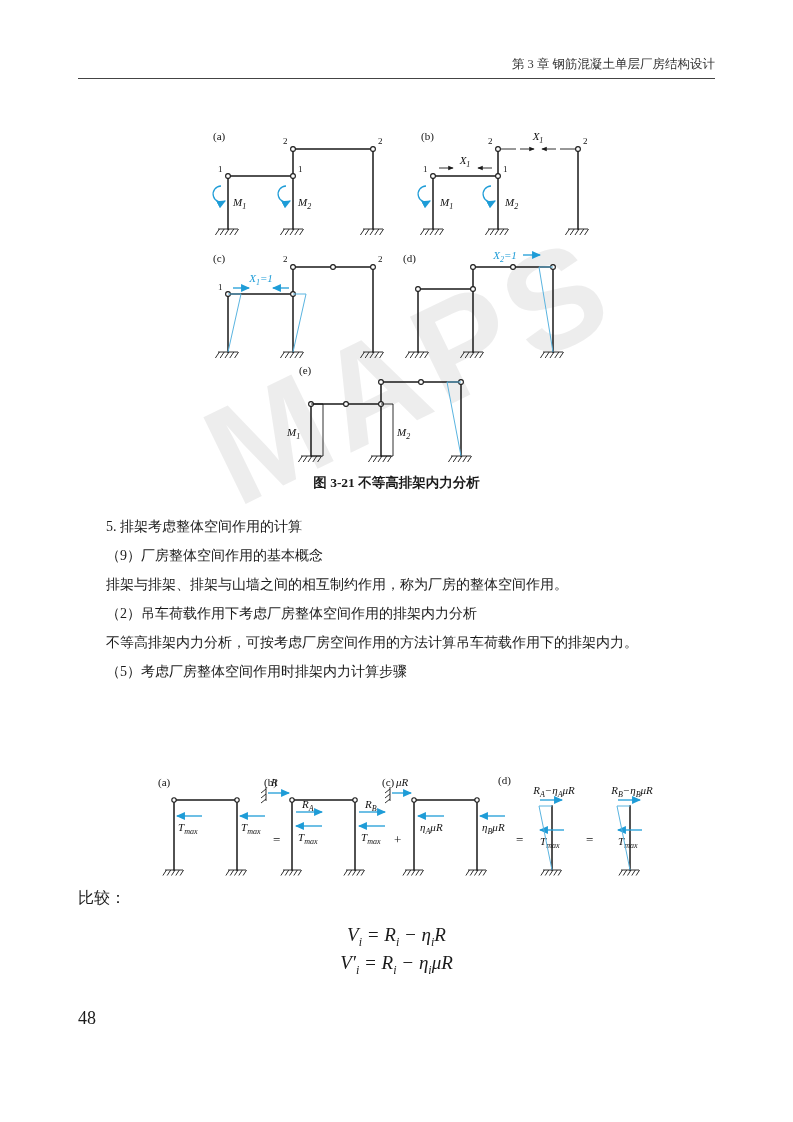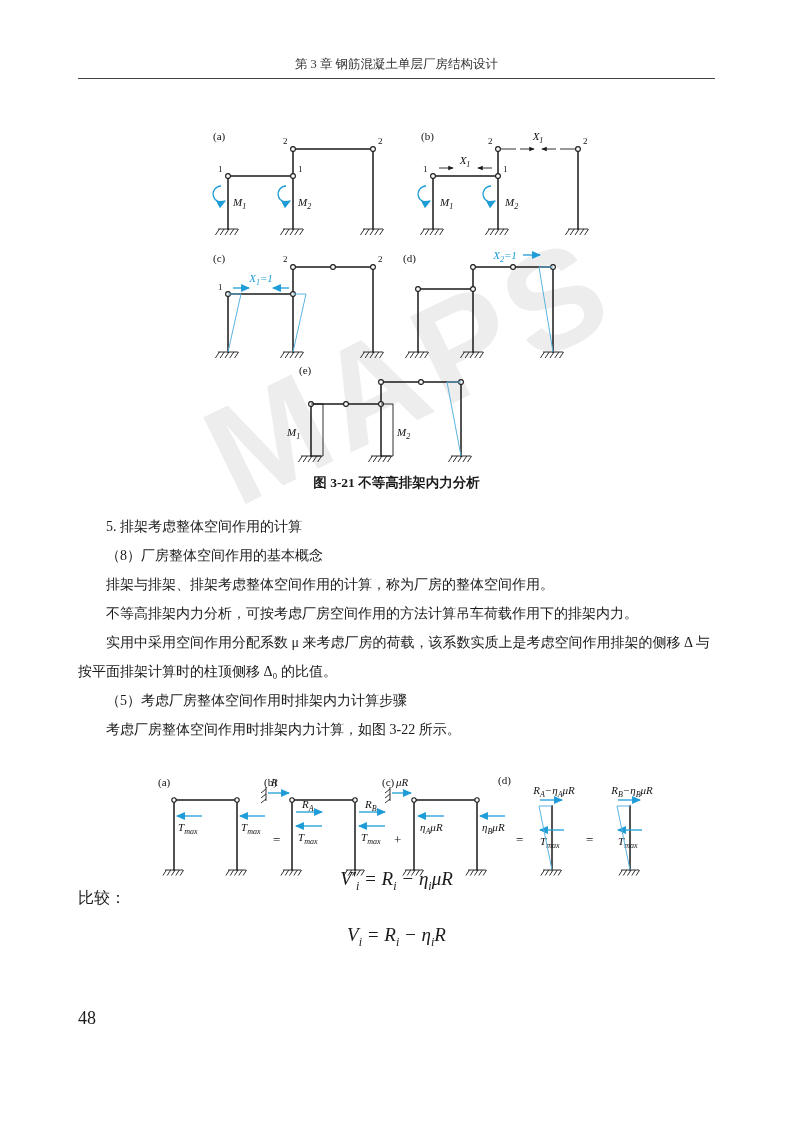--- a/index.html
+++ b/index.html
@@ -8,35 +8,35 @@
     background:#ffffff; overflow:hidden;
     font-family:"Liberation Serif","DejaVu Serif",serif; color:#1a1a1a;
   }
   .watermark {
     position:absolute; left:190px; top:270px; width:520px;
     font-family:"Liberation Sans","DejaVu Sans",sans-serif;
     font-size:140px; font-weight:bold; letter-spacing:6px;
     color:rgba(130,130,130,0.14);
     transform:rotate(-26deg); transform-origin:center; white-space:nowrap;
   }
-  .header { position:absolute; top:56px; left:78px; width:637px; text-align:center;
+  .header { position:absolute; top:56px; left:78px; width:637px; text-align:right;
     font-size:12.5px; color:#333; }
   .header-rule { position:absolute; top:78px; left:78px; width:637px; border-top:1px solid #444; }
   .fig321 { position:absolute; top:124px; left:183px; width:460px; height:350px; margin:0; }
   .fig321-caption { position:absolute; top:474px; left:78px; width:637px; text-align:center;
     font-size:13.5px; font-weight:bold; }
   .textblock { position:absolute; top:512px; left:78px; width:637px;
     font-size:14px; line-height:29px; }
   .textblock p { margin:0; text-indent:2em; }
   .fig322 { position:absolute; top:772px; left:152px; width:540px; height:120px; margin:0; }
   .compare { position:absolute; top:888px; left:78px; font-size:16px; }
   .formula { position:absolute; left:78px; width:637px; text-align:center;
     font-style:italic; font-size:19px; }
   .formula sub { font-size:12px; font-style:italic; }
-  .f1 { top:868px; }
+  .f1 { top:952px; }
   .f2 { top:924px;font-family:Liberation Serif, serif; }
   .page-number { position:absolute; top:1008px; left:78px; font-size:18px; }
 
   
   .fig-svg text { font-family:"Liberation Serif","DejaVu Serif",serif; }
   .frame { stroke:#1a1a1a; stroke-width:1.5; fill:none; stroke-linecap:square; }
   .thin  { stroke:#1a1a1a; stroke-width:0.9; fill:none; }
   .blue  { stroke:#1e9cd7; stroke-width:1.3; fill:none; }
   .defl  { stroke:#5ab4e0; stroke-width:1; fill:none; }
   .hinge { fill:#ffffff; stroke:#1a1a1a; stroke-width:1.1; }
@@ -176,26 +176,25 @@
         <text class="lbl" x="214" y="312"><tspan>M</tspan><tspan class="sub" dy="2.5">2</tspan></text>
         <path class="defl" d="M278,332 L264,258 H278"></path>
       </g>
     </svg>
   </figure>
 
   <div class="fig321-caption">图 3-21 不等高排架内力分析</div>
 
   <div class="textblock">
     <p>5. 排架考虑整体空间作用的计算</p>
-    <p>（8）厂房整体空间作用的基本概念</p>
-    <p>排架与排架、排架考虑整体空间作用的计算，称为厂房的整体空间作用。</p>
+    <p>（9）厂房整体空间作用的基本概念</p>
+    <p>排架与排架、排架与山墙之间的相互制约作用，称为厂房的整体空间作用。</p>
+    <p>（2）吊车荷载作用下考虑厂房整体空间作用的排架内力分析</p>
     <p>不等高排架内力分析，可按考虑厂房空间作用的方法计算吊车荷载作用下的排架内力。</p>
-    <p>实用中采用空间作用分配系数 μ 来考虑厂房的荷载，该系数实质上是考虑空间作用排架的侧移 Δ 与按平面排架计算时的柱顶侧移 Δ₀ 的比值。</p>
     <p>（5）考虑厂房整体空间作用时排架内力计算步骤</p>
-    <p>考虑厂房整体空间作用时排架内力计算，如图 3-22 所示。</p>
   </div>
 
   <figure class="fig322">
     <svg class="fig-svg" width="540" height="120" viewBox="0 0 540 120">
       <defs>
         <marker id="mb2" viewBox="0 0 8 8" refX="7" refY="4" markerWidth="7" markerHeight="7" orient="auto">
           <path d="M0,0.5 L8,4 L0,7.5 Z" fill="#1e9cd7"></path>
         </marker>
         <g id="sup2">
           <line class="thin" x1="-9" y1="0" x2="9" y2="0"></line>

